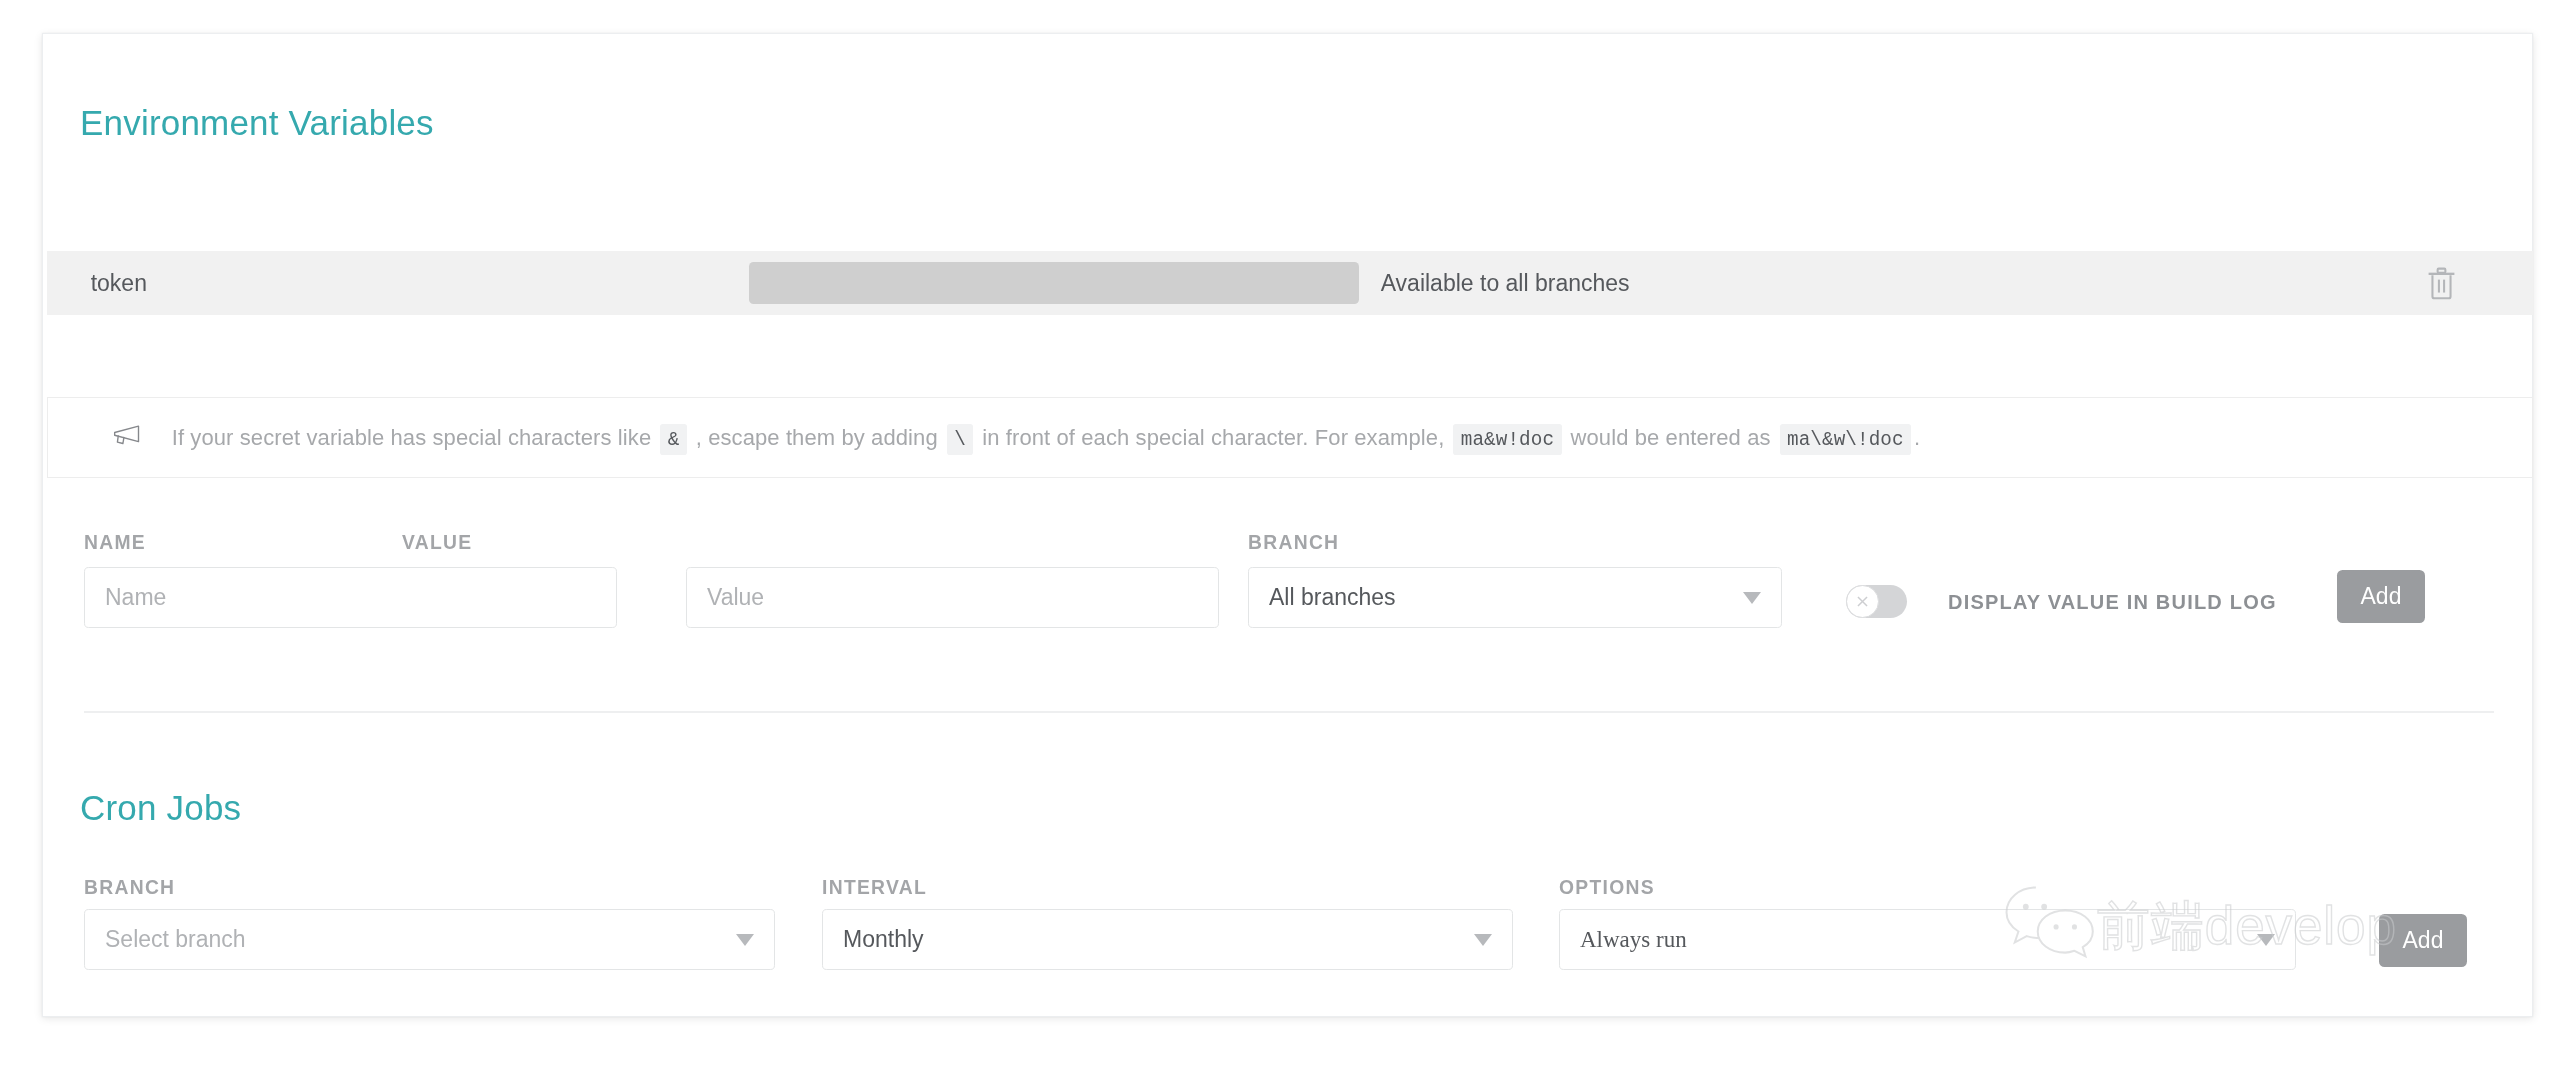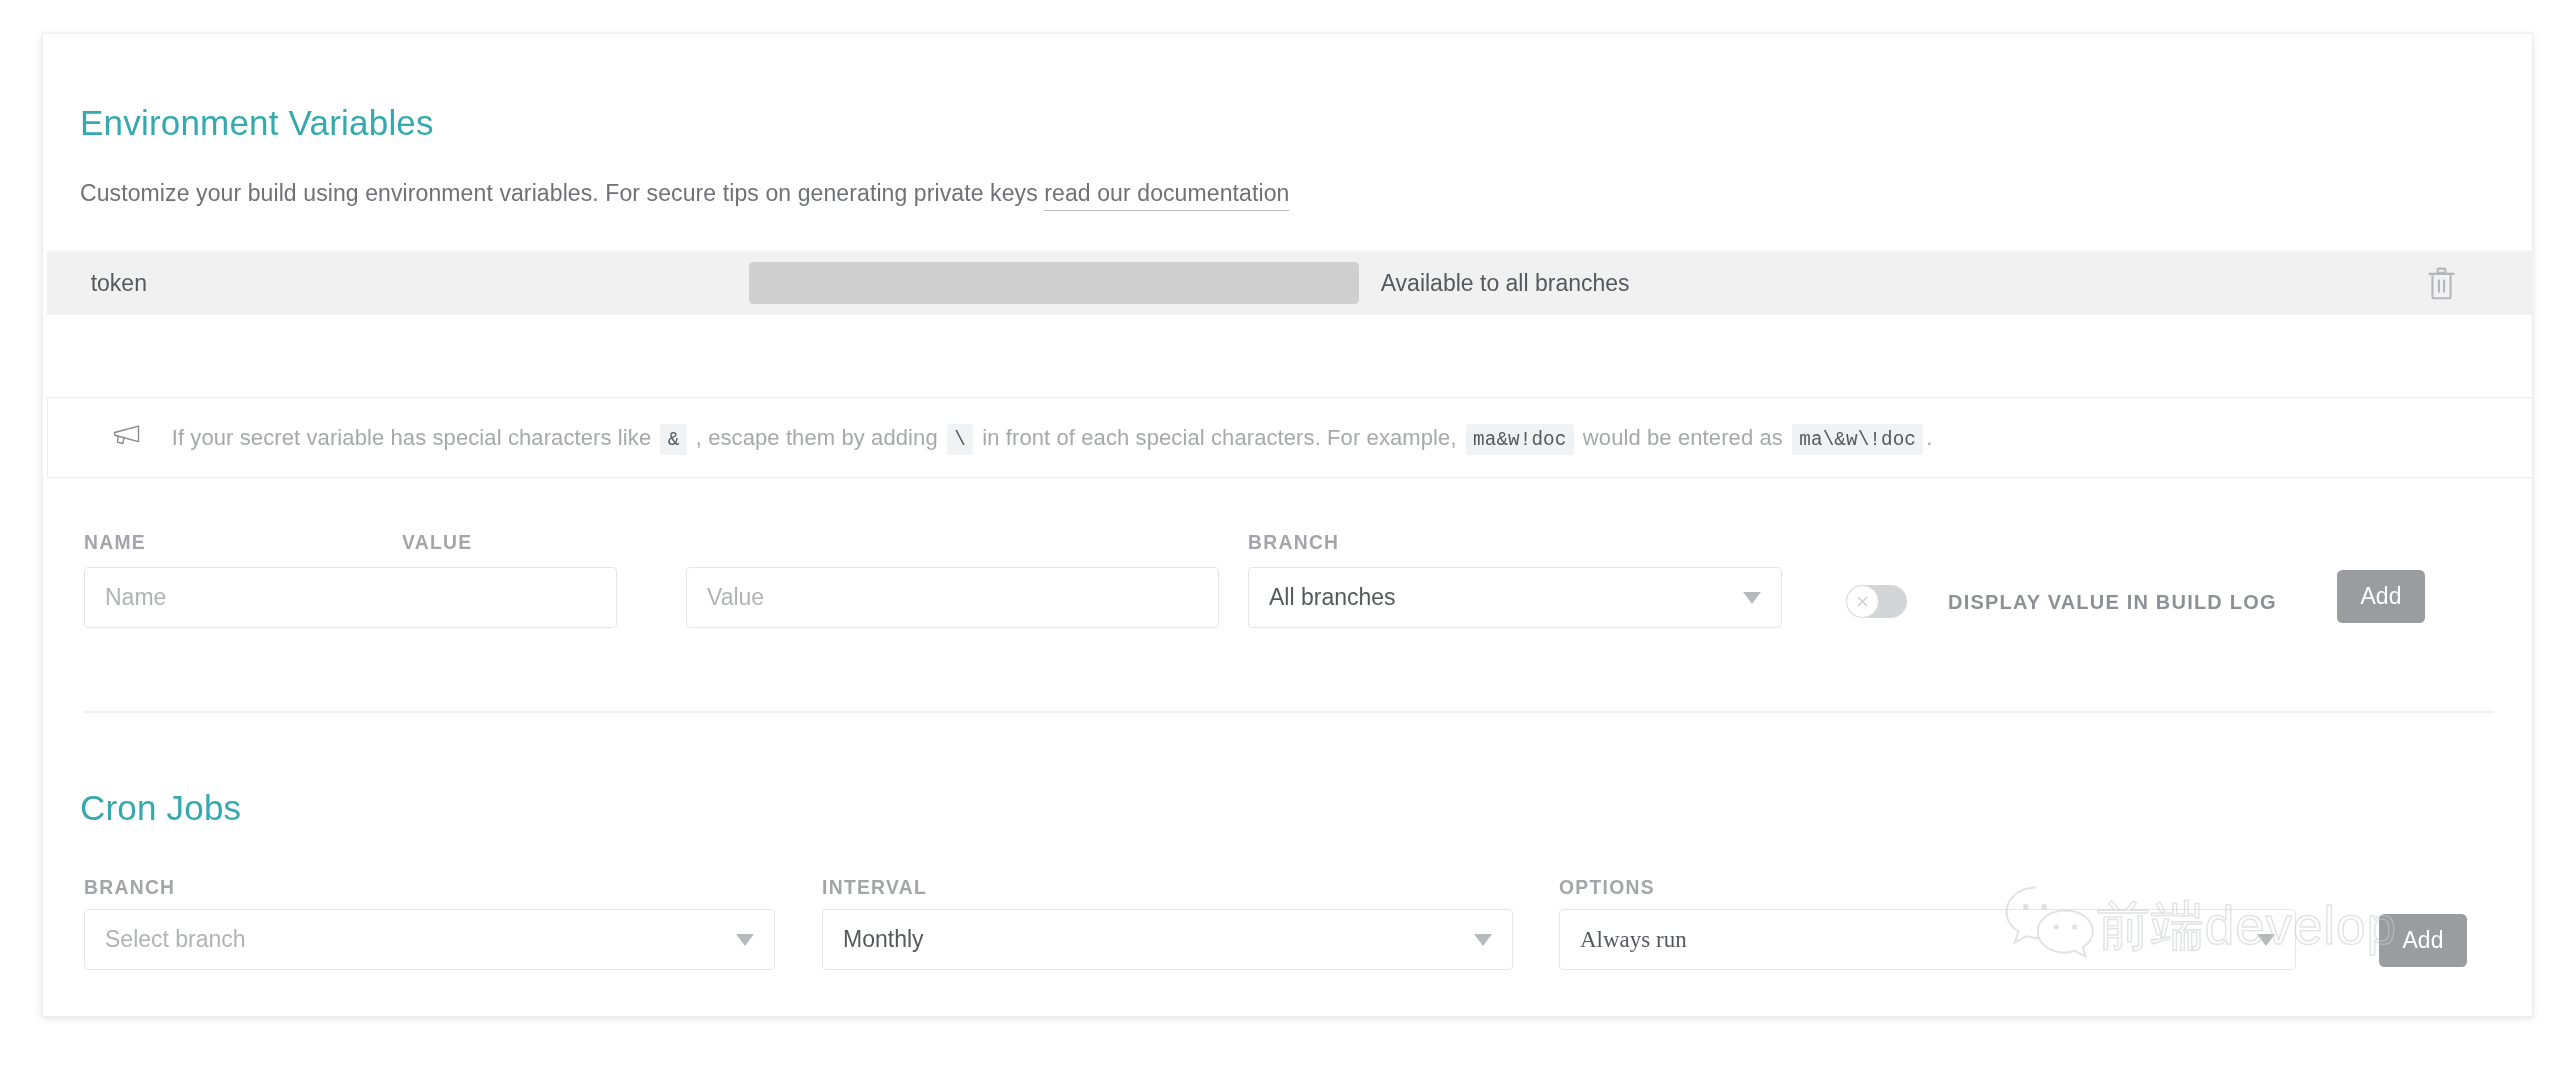--- a/index.html
+++ b/index.html
@@ -257,23 +257,20 @@
   }
 </style>
 </head>
 <body>
 
 <div id="root">
   <div class="card">
 
     <div class="section-title" style="left:37px; top:69px;">Environment Variables</div>
 
-    <div class="intro">
-      <span>Customize your build using environment variables. For secure tips on generating private keys </span><a href="#" class="doc-link">read our documentation</a>
-    </div>
 
     <div class="var-row">
       <span class="var-name">token</span>
       <span class="var-masked"></span>
       <span class="var-scope">Available to all branches</span>
       <span class="var-delete">
         <svg width="31" height="35" viewBox="0 0 24 26" fill="none" stroke="#b4b6b9" stroke-width="1.6">
           <rect x="9" y="1.5" width="6" height="3.2" rx="0.8"></rect>
           <line x1="2" y1="5.5" x2="22" y2="5.5" stroke-width="1.8"></line>
           <path d="M5 6.6 L5 23 Q5 24.4 6.4 24.4 L17.6 24.4 Q19 24.4 19 23 L19 6.6"></path>
@@ -283,21 +280,21 @@
       </span>
     </div>
 
     <div class="tip">
       <span class="tip-icon">
         <svg width="33" height="28" viewBox="0 0 36 30" fill="none" stroke="#86888c" stroke-width="1.5" stroke-linejoin="round">
           <path d="M4 9 L30 2 L30 19 L4 12 Z"></path>
           <path d="M8 12.2 L7 19.5 L13 21 L14.2 13.8"></path>
         </svg>
       </span>
-      <span class="tip-text"><span>If your secret variable has special characters like</span> <code class="kbd">&amp;</code> <span>, escape them by adding</span> <code class="kbd">\</code> <span>in front of each special characters. For example,</span> <code class="kbd">ma&amp;w!doc</code> <span>would be entered as</span> <code class="kbd">ma\&amp;w\!doc</code><span>.</span></span>
+      <span class="tip-text"><span>If your secret variable has special characters like</span> <code class="kbd">&amp;</code> <span>, escape them by adding</span> <code class="kbd">\</code> <span>in front of each special character. For example,</span> <code class="kbd">ma&amp;w!doc</code> <span>would be entered as</span> <code class="kbd">ma\&amp;w\!doc</code><span>.</span></span>
     </div>
 
     <div class="field-label" style="left:41px; top:498px;">NAME</div>
     <div class="field-label" style="left:359px; top:498px;">VALUE</div>
     <div class="field-label" style="left:1205px; top:498px;">BRANCH</div>
 
     <input class="text-input" style="left: 41px; top: 533px; width: 533px;" placeholder="Name">
     <input class="text-input" style="left: 643px; top: 533px; width: 533px;" placeholder="Value">
 
     <div class="select-box" style="left:1205px; top:533px; width:534px;">

